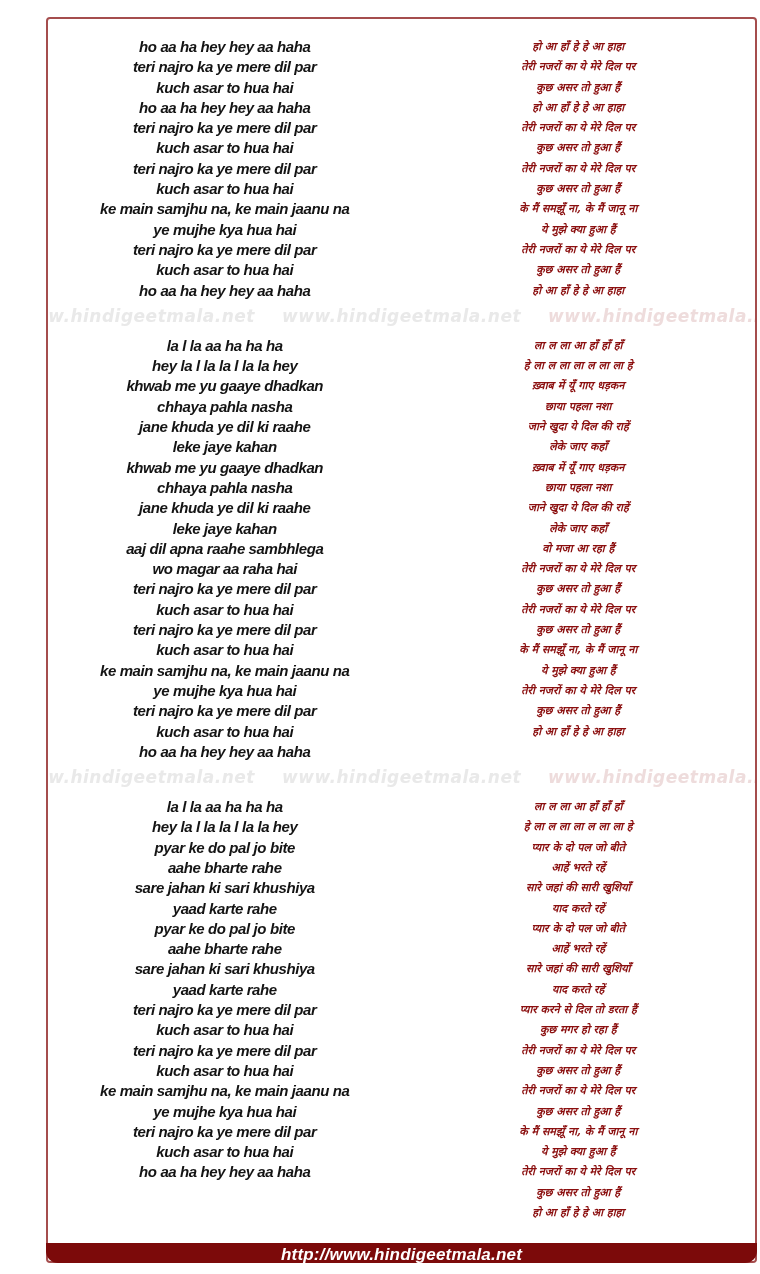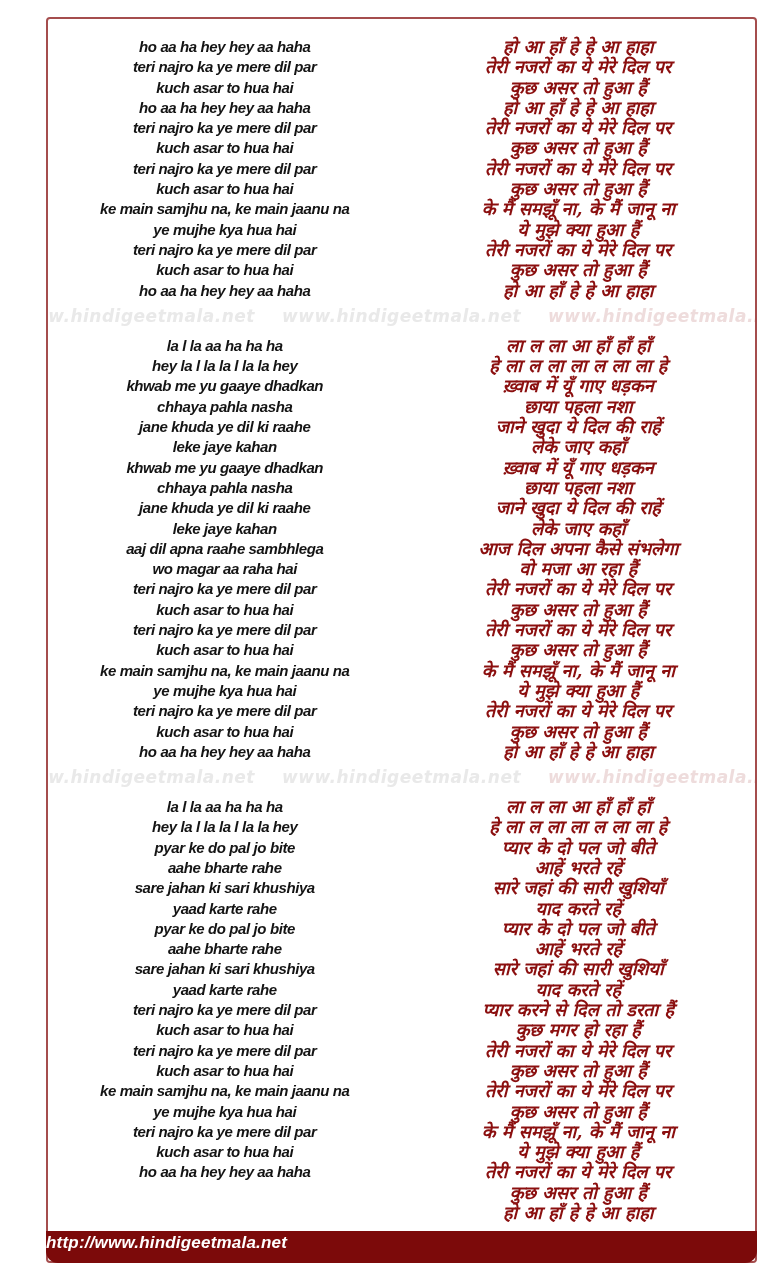--- a/index.html
+++ b/index.html
@@ -41,47 +41,47 @@
     font-style: italic;
     font-weight: bold;
     font-size: 15px;
     letter-spacing: -0.4px;
     color: var(--english-color, #141414);
   }
   .line-hi {
     font-family: "DejaVu Serif", "Liberation Serif", serif;
     font-style: italic;
     font-weight: bold;
-    font-size: 18px;
+    font-size: 11px;
     color: var(--hindi-color, #8b0f0f);
   }
   .watermark-row {
     display: flex;
     justify-content: center;
     gap: 27px;
     margin: 5px 0 9px 0;
     height: 21px;
     line-height: 21px;
   }
   .watermark {
     font-family: "DejaVu Sans", sans-serif;
     font-weight: bold;
     font-style: italic;
     font-size: 17px;
     letter-spacing: 0.5px;
     white-space: nowrap;
   }
   .footer-bar {
     flex: 0 0 auto;
-    height: 32px;
+    height: 20px;
     line-height: 24px;
     background: var(--footer-bg, #7c0a0a);
     border-radius: 0 0 12px 12px;
     margin: 0 -2px -2px -2px; 
-    text-align: left;
+    text-align: center;
   }
   .footer-url {
     font-family: "Liberation Sans", sans-serif;
     font-weight: bold;
     font-style: italic;
     font-size: 17px;
     color: var(--footer-text, #ffffff);
     letter-spacing: 0.2px;
   }
 </style>
@@ -155,21 +155,20 @@
           <div class="line line-hi">ला ल ला आ हाँ हाँ हाँ</div>
           <div class="line line-hi">हे ला ल ला ला ल ला ला हे</div>
           <div class="line line-hi">ख़्वाब में यूँ गाए धड़कन</div>
           <div class="line line-hi">छाया पहला नशा</div>
           <div class="line line-hi">जाने खुदा ये दिल की राहें</div>
           <div class="line line-hi">लेके जाए कहाँ</div>
           <div class="line line-hi">ख़्वाब में यूँ गाए धड़कन</div>
           <div class="line line-hi">छाया पहला नशा</div>
           <div class="line line-hi">जाने खुदा ये दिल की राहें</div>
           <div class="line line-hi">लेके जाए कहाँ</div>
-          <div class="line line-hi">आज दिल अपना कैसे संभलेगा</div>
           <div class="line line-hi">वो मजा आ रहा हैं</div>
           <div class="line line-hi">तेरी नजरों का ये मेरे दिल पर</div>
           <div class="line line-hi">कुछ असर तो हुआ हैं</div>
           <div class="line line-hi">तेरी नजरों का ये मेरे दिल पर</div>
           <div class="line line-hi">कुछ असर तो हुआ हैं</div>
           <div class="line line-hi">के मैं समझूँ ना, के मैं जानू ना</div>
           <div class="line line-hi">ये मुझे क्या हुआ हैं</div>
           <div class="line line-hi">तेरी नजरों का ये मेरे दिल पर</div>
           <div class="line line-hi">कुछ असर तो हुआ हैं</div>
           <div class="line line-hi">हो आ हाँ हे हे आ हाहा</div>

